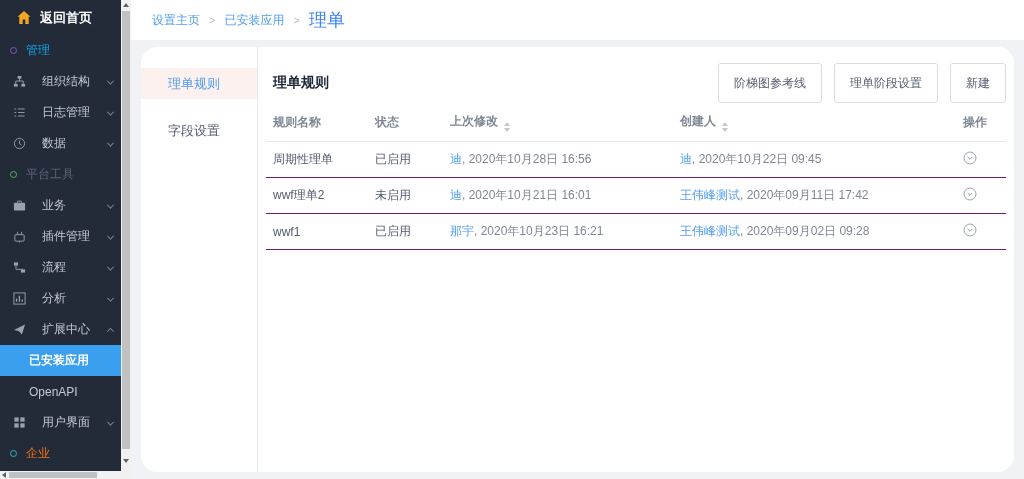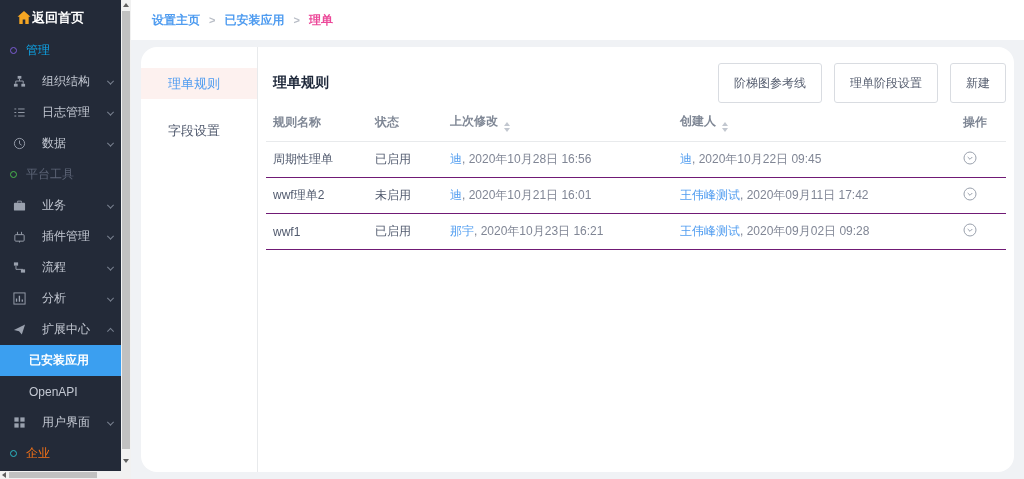--- a/index.html
+++ b/index.html
@@ -1,21 +1,21 @@
 <!DOCTYPE html>
 <html><head>
 <meta charset="utf-8">
 <style>
   html,body{margin:0;padding:0;background:#f0f2f5;font-family:"Liberation Sans","DejaVu Sans",sans-serif;}
   *{box-sizing:border-box;}
   .app{width:1024px;height:479px;display:flex;overflow:hidden;background:#f0f2f5;}
 
   
   .sidebar{width:121px;height:479px;background:#232a38;flex-shrink:0;position:relative;overflow:hidden;}
-  .home-row{height:35px;display:flex;align-items:center;padding-left:17px;gap:1px;color:#ffffff;font-size:13px;font-weight:bold;cursor:pointer;}
+  .home-row{height:35px;display:flex;align-items:center;padding-left:17px;gap:9px;color:#ffffff;font-size:13px;font-weight:bold;cursor:pointer;}
   .nav-item{height:31px;display:flex;align-items:center;font-size:12px;position:relative;cursor:pointer;}
   .nav-item .label{white-space:nowrap;}
   .section{color:#5d6577;cursor:default;}
   .section .dot{width:7px;height:7px;border-radius:50%;border:1.5px solid currentColor;margin-left:10px;flex-shrink:0;}
   .section .label{margin-left:9px;}
   .menu{color:#c3c8d2;}
   .menu .icon{width:13px;height:13px;margin-left:13px;color:#9aa1ae;flex-shrink:0;display:flex;align-items:center;justify-content:center;}
   .menu .label{margin-left:16px;}
   .sub{color:#c3c8d2;}
   .sub .label{margin-left:29px;}
@@ -29,24 +29,24 @@
   .hscroll .hthumb{width:88px;height:6px;background:#c1c1c1;margin-left:3px;}
 
   
   .vscroll{width:10px;height:479px;background:#f1f1f1;flex-shrink:0;position:relative;}
   .vscroll .arrow-up{position:absolute;top:3px;left:50%;transform:translateX(-50%);width:0;height:0;border-left:3px solid transparent;border-right:3px solid transparent;border-bottom:4px solid #606060;}
   .vscroll .arrow-down{position:absolute;bottom:16px;left:50%;transform:translateX(-50%);width:0;height:0;border-left:3px solid transparent;border-right:3px solid transparent;border-top:4px solid #606060;}
   .vscroll .vthumb{position:absolute;top:11px;left:1px;width:8px;height:438px;background:#c1c1c1;}
 
   
   .main{flex:1;min-width:0;display:flex;flex-direction:column;background:#f0f2f5;}
-  .breadcrumb-bar{height:40px;background:#ffffff;display:flex;align-items:center;padding-left:21px;font-size:12px;flex-shrink:0;font-weight:bold;}
+  .breadcrumb-bar{height:40px;background:#ffffff;display:flex;align-items:center;padding-left:21px;font-size:12px;flex-shrink:0;}
   .breadcrumb-bar a{color:#4f9cf0;text-decoration:none;cursor:pointer;}
   .breadcrumb-bar .sep{color:#b8bdc6;margin:0 9px;font-size:11px;}
-  .breadcrumb-bar .current{color:#ec4899;font-size:12px;}
+  .breadcrumb-bar .current{color:#3b82f6;font-size:18px;}
 
   .card{flex:1;margin:7px 10px;background:#ffffff;border-radius:16px;display:flex;overflow:hidden;}
   .side-tabs{width:117px;border-right:1px solid #e8eaec;padding-top:21px;flex-shrink:0;}
   .tab{height:31px;line-height:31px;padding-left:27px;font-size:13px;color:#515a6e;margin-bottom:16px;cursor:pointer;white-space:nowrap;}
   .tab.active{background:#fdf1ef;color:#4f9cf0;}
 
   .content{flex:1;min-width:0;padding:0 8px;}
   .content-header{margin-top:22px;height:28px;display:flex;align-items:center;justify-content:space-between;}
   .page-title{font-size:14px;font-weight:bold;color:#1c2638;padding-left:7px;}
   .btns{display:flex;gap:12px;}

